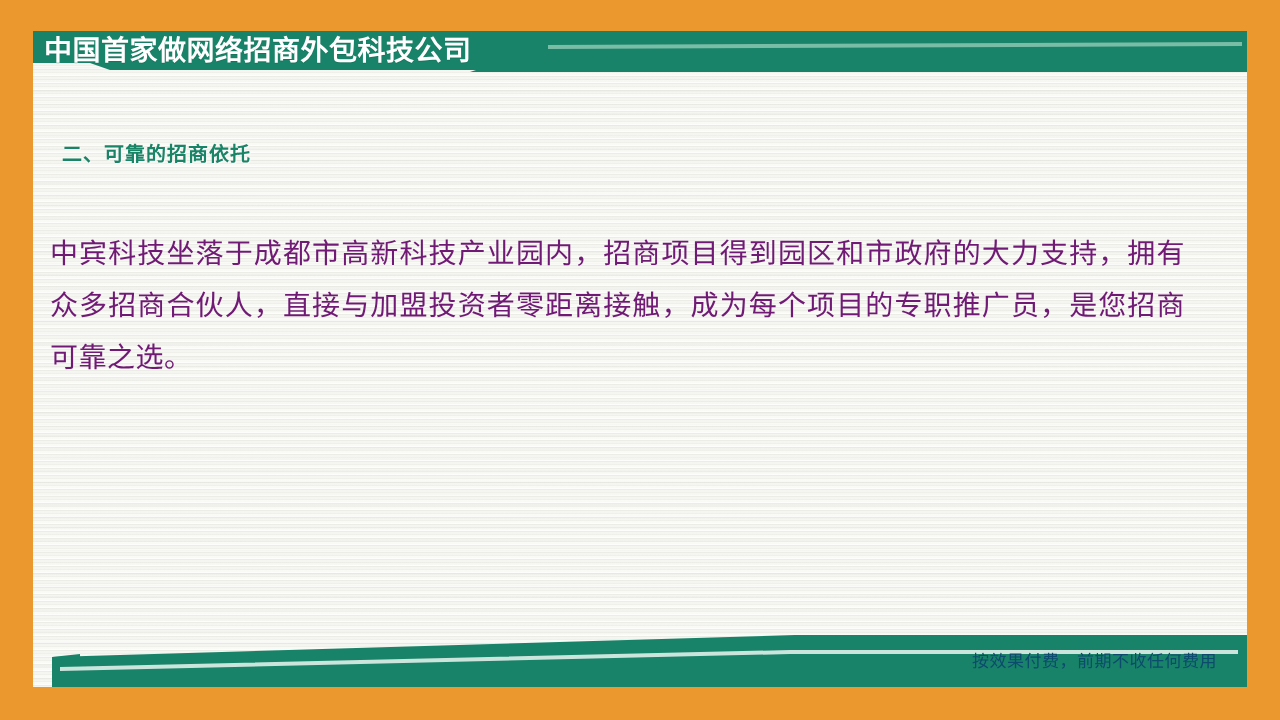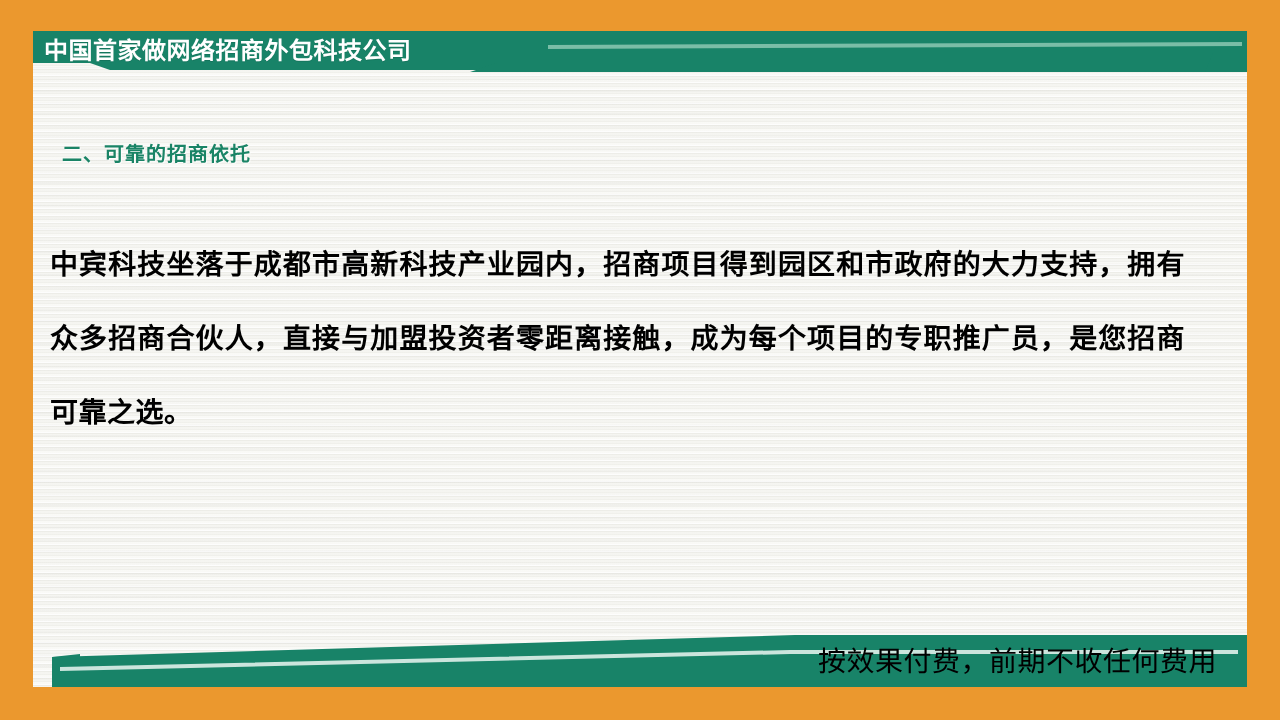--- a/index.html
+++ b/index.html
@@ -78,21 +78,21 @@
     pointer-events: none;
   }
   .header-band svg { display: block; }
 
   .header-title {
     position: absolute;
     left: 44px;
     top: 34px;
     height: 34px;
     line-height: 34px;
-    font-size: 24px;
+    font-size: 28px;
     font-weight: bold;
     color: #ffffff;
     letter-spacing: 0.5px;
     white-space: nowrap;
     text-shadow: 0 1px 0 rgba(0,0,0,0.10);
   }
 
   
   .section-title {
     position: absolute;
@@ -106,26 +106,25 @@
     text-shadow: 1px 1px 0 rgba(255,255,255,0.8);
   }
 
   .body-copy {
     position: absolute;
     left: 50px;
     top: 228px;
     width: 1135px;
     font-family: "DejaVu Serif", "Liberation Serif", serif;
     font-size: 28px;
-    line-height: 74px;
-    color: #000000;
+    line-height: 52px;
+    color: #701a75;
     text-align: justify;
     text-align-last: left;
     letter-spacing: 0.5px;
-    font-weight: bold;
   }
   .body-copy p {
     margin: 0;
   }
 
   
   .footer-band {
     position: absolute;
     left: 0;
     bottom: 0;
@@ -134,22 +133,22 @@
     pointer-events: none;
   }
   .footer-band svg { display: block; }
 
   .footer-text {
     position: absolute;
     right: 63px;
     bottom: 41px;
     height: 34px;
     line-height: 34px;
-    font-size: 28px;
-    color: #000000;
+    font-size: 17px;
+    color: #0c4a6e;
     letter-spacing: 0.5px;
     white-space: nowrap;
     margin-left: 36px;
   }
 </style>
 </head>
 <body>
 
 <div class="slide">
 

